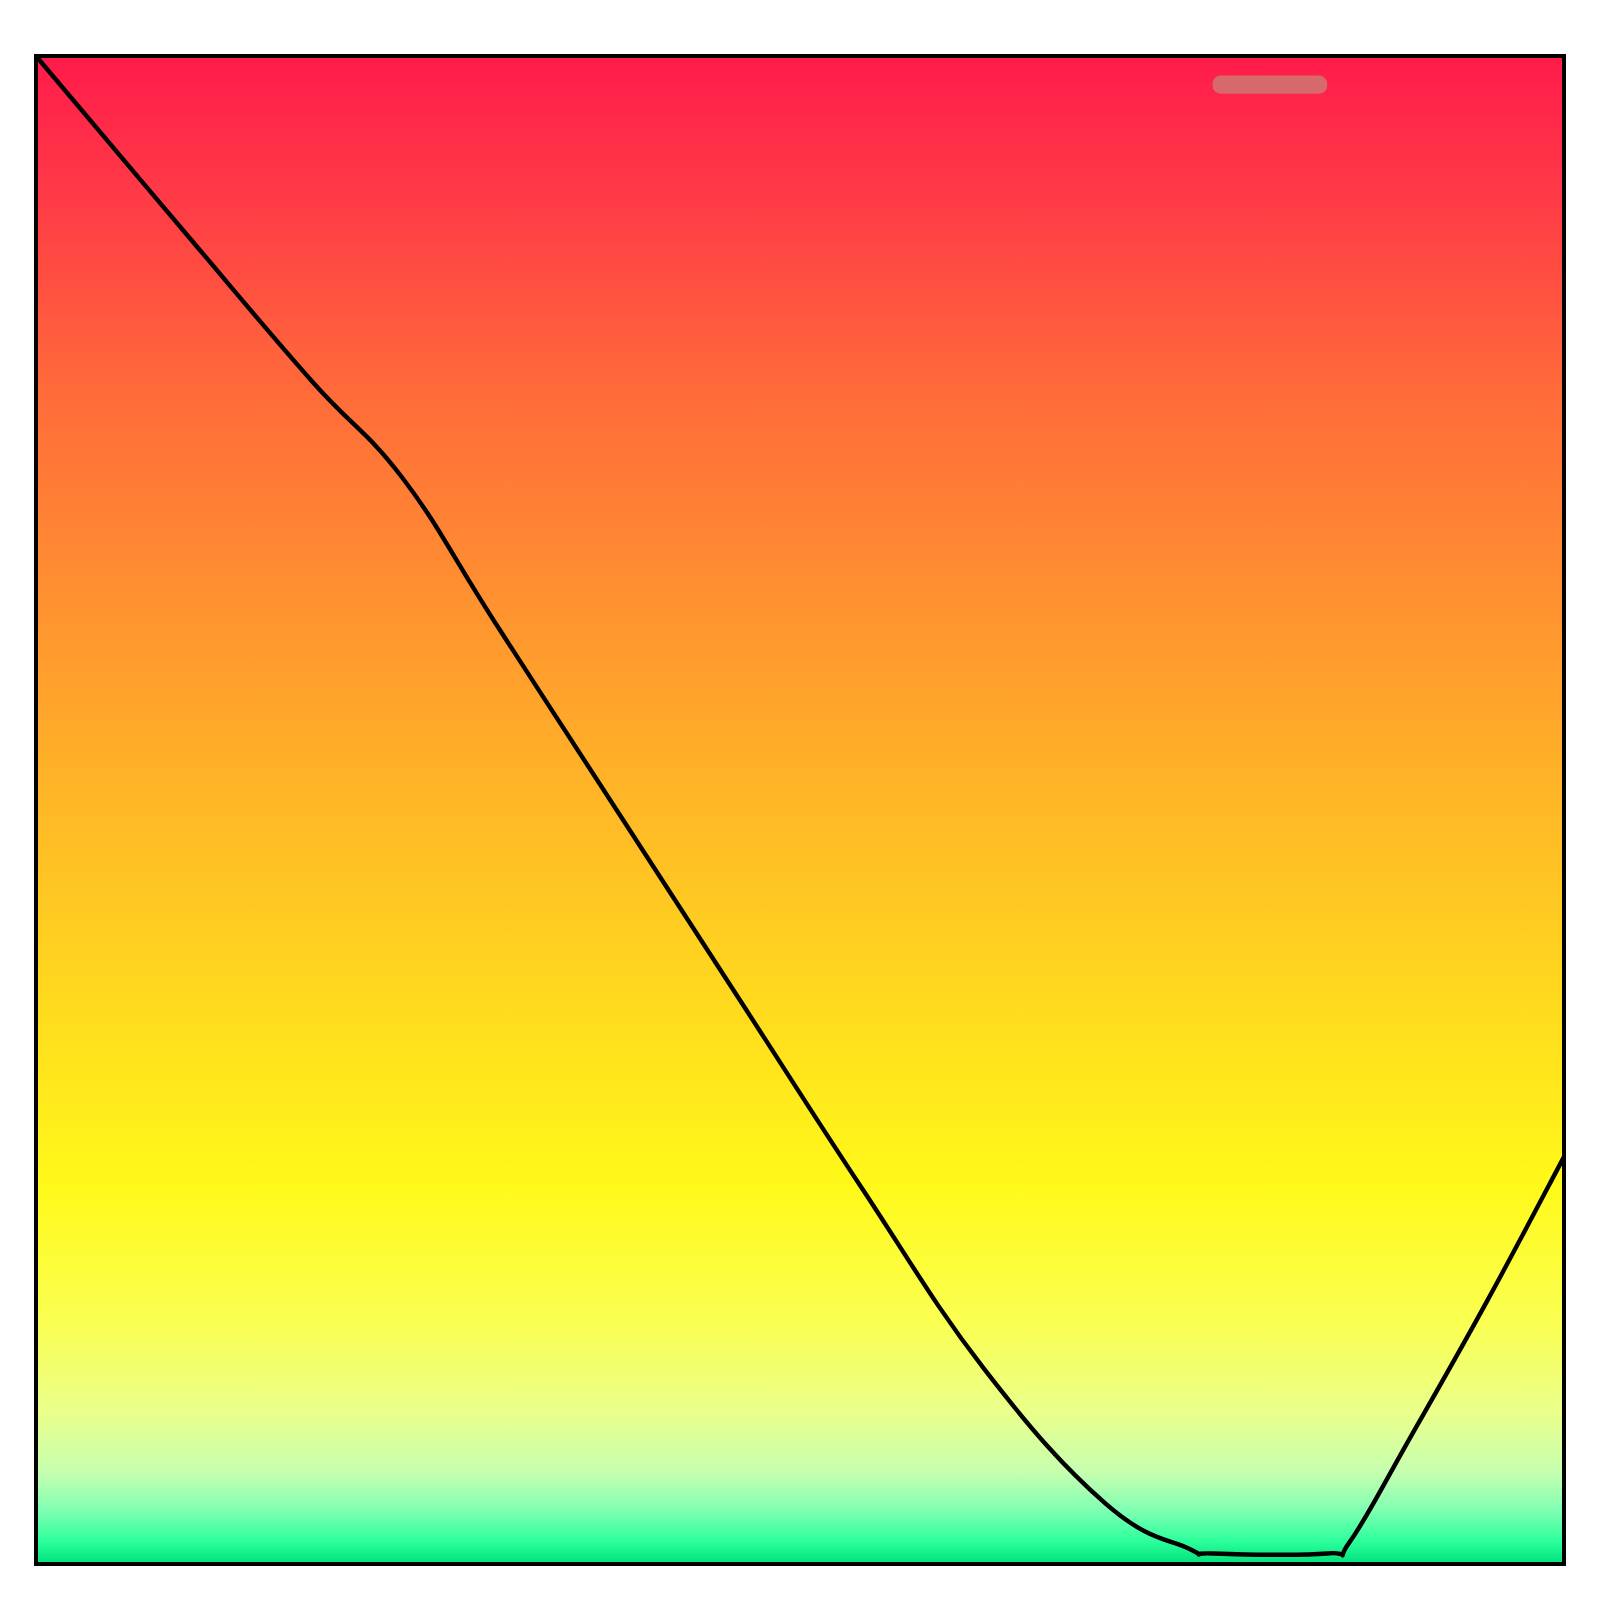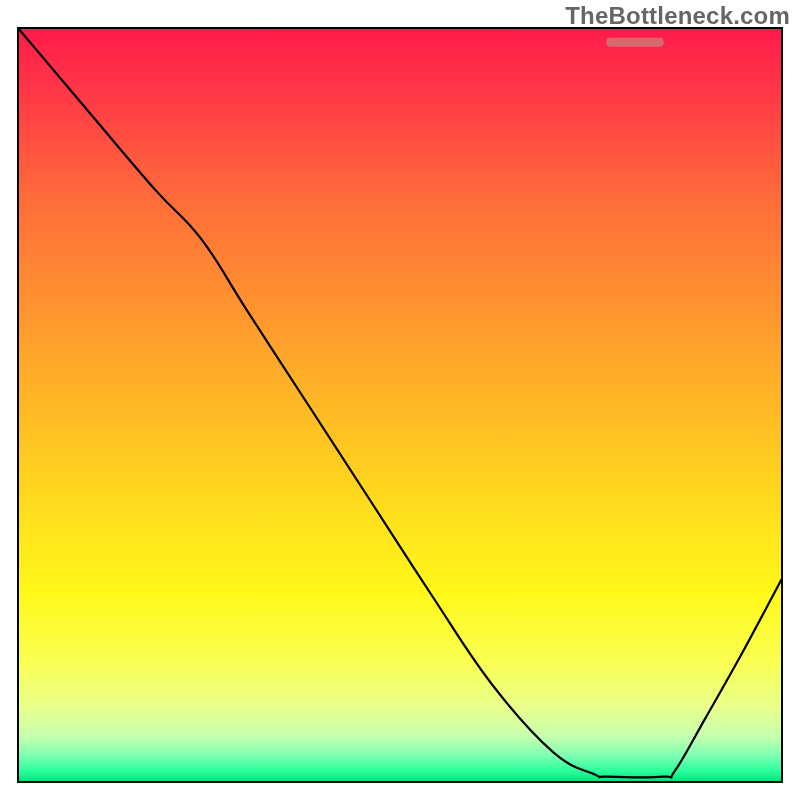--- a/index.html
+++ b/index.html
@@ -52,14 +52,13 @@
           <stop offset="98.50%" stop-color="#2cff9c"></stop>
           <stop offset="100.00%" stop-color="#00e07a"></stop>
         </linearGradient>
     </defs>
     <rect id="plot-bg" fill="url(#bg-grad)" x="18" y="28" width="764" height="754"></rect>
     <path id="curve" fill="none" stroke="#000000" stroke-width="2.2" d="M 18.00 28.00 C 33.28 46.10, 66.90 86.06, 94.40 118.48 C 121.90 150.90, 134.13 165.98, 155.52 190.11 C 176.91 214.24, 183.02 214.99, 201.36 239.12 C 219.70 263.25, 225.81 277.57, 247.20 310.75 C 268.59 343.93, 283.87 367.30, 308.32 405.00 C 332.77 442.70, 344.99 461.55, 369.44 499.25 C 393.89 536.95, 406.11 556.55, 430.56 593.50 C 455.01 630.45, 467.23 652.31, 491.68 683.98 C 516.13 715.65, 532.17 733.74, 552.80 751.84 C 573.43 769.94, 584.12 769.48, 594.82 774.46 C 605.52 779.44, 592.53 776.27, 606.28 776.72 C 620.03 777.17, 649.83 777.93, 663.58 776.72 C 677.33 775.52, 666.64 782.45, 675.04 770.69 C 683.44 758.93, 691.85 742.04, 705.60 717.91 C 719.35 693.78, 728.52 677.95, 743.80 650.05 C 759.08 622.15, 774.36 592.75, 782.00 578.42"></path>
     <rect id="marker" rx="4" ry="4" x="606.28" y="37.802000000000014" width="57.3" height="9.048" fill="#d66a6a"></rect>
     <rect id="frame" fill="none" stroke="#000000" stroke-width="2" x="18" y="28" width="764" height="754"></rect>
   </svg>
 
-  <div class="watermark">TheBottleneck.com</div>
 </div>
 
 </body></html>

